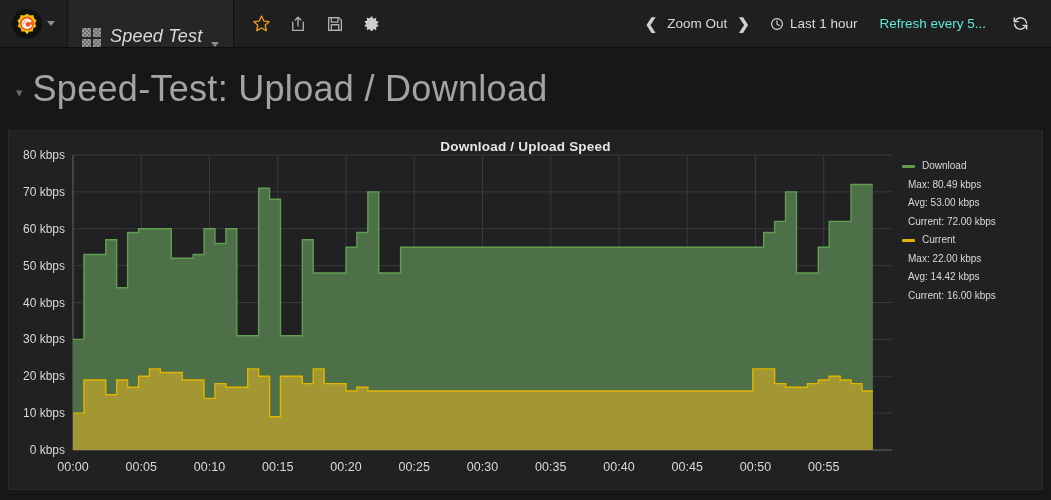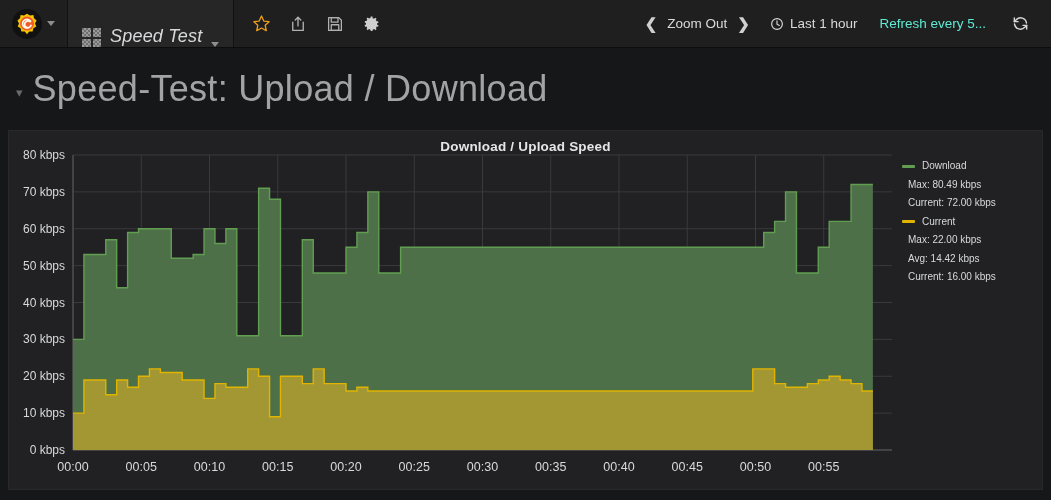--- a/index.html
+++ b/index.html
@@ -254,20 +254,21 @@
       </svg>
   </div>
 
   <div class="legend">
     <div>
       <div class="legend-series">
         <span class="swatch" id="sw0" style="background: rgb(98, 158, 81);"></span>
         <span>Download</span>
       </div>
       <div class="legend-stat">Max: 80.49 kbps</div>
+      <div class="legend-stat">Avg: 53.00 kbps</div>
       <div class="legend-stat">Current: 72.00 kbps</div>
     </div>
     <div>
       <div class="legend-series">
         <span class="swatch" id="sw1" style="background: rgb(224, 180, 0);"></span>
         <span>Current</span>
       </div>
       <div class="legend-stat">Max: 22.00 kbps</div>
       <div class="legend-stat">Avg: 14.42 kbps</div>
       <div class="legend-stat">Current: 16.00 kbps</div>

